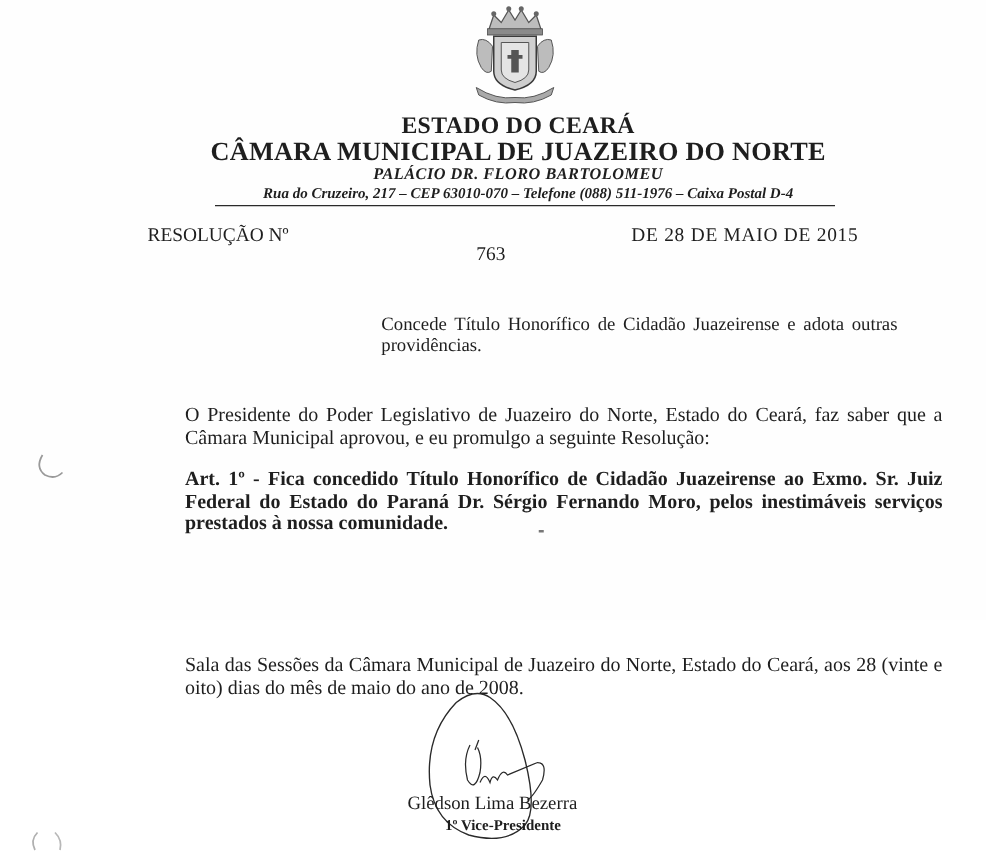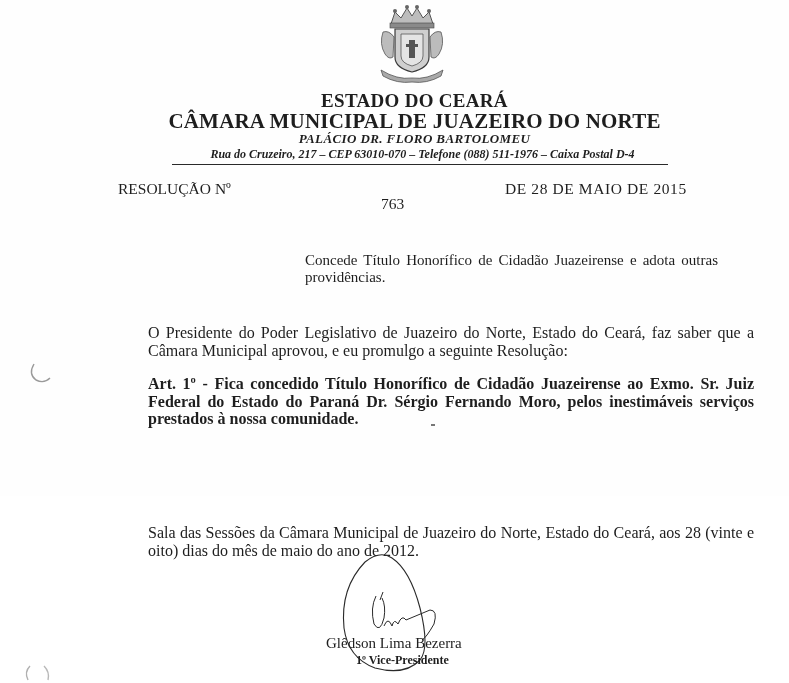--- a/index.html
+++ b/index.html
@@ -153,21 +153,21 @@
   <div class="hrule"></div>
 
   <div class="resol resol-label">RESOLUÇÃO Nº</div>
   <div class="resol resol-num">763</div>
   <div class="resol resol-date">DE 28 DE MAIO DE 2015</div>
 
   <div class="ementa last">Concede Título Honorífico de Cidadão Juazeirense e adota outras providências.</div>
 
   <div class="para p-intro last">O Presidente do Poder Legislativo de Juazeiro do Norte, Estado do Ceará, faz saber que a Câmara Municipal aprovou, e eu promulgo a seguinte Resolução:</div>
   <div class="para p-art1 last">Art. 1º - Fica concedido Título Honorífico de Cidadão Juazeirense ao Exmo. Sr. Juiz Federal do Estado do Paraná Dr. Sérgio Fernando Moro, pelos inestimáveis serviços prestados à nossa comunidade.</div>
-  <div class="para p-sala last">Sala das Sessões da Câmara Municipal de Juazeiro do Norte, Estado do Ceará, aos 28 (vinte e oito) dias do mês de maio do ano de 2012.</div>
+  <div class="para p-sala last">Sala das Sessões da Câmara Municipal de Juazeiro do Norte, Estado do Ceará, aos 28 (vinte e oito) dias do mês de maio do ano de 2008.</div>
 
   <svg class="signature-svg" viewBox="0 0 150 135">
     <path d="M35 14 Q50 2 62 10 Q80 22 90 60 Q100 100 90 112 Q75 128 45 120 Q18 110 14 80 Q10 40 35 14" fill="none" stroke="#2a2a2a" stroke-width="1.1"></path>
     <path d="M46 48 Q40 60 44 76 Q50 86 54 70 Q56 58 52 50 M54 78 Q58 68 62 78 Q64 70 68 76 Q72 66 76 72 L100 62 Q108 62 104 76 Q96 90 92 92" fill="none" stroke="#2a2a2a" stroke-width="1"></path>
     <path d="M50 52 L53 44" fill="none" stroke="#2a2a2a" stroke-width="1"></path>
   </svg>
 
   <div class="sig-name">Glêdson Lima Bezerra</div>
   <div class="sig-role">1º Vice-Presidente</div>
 

